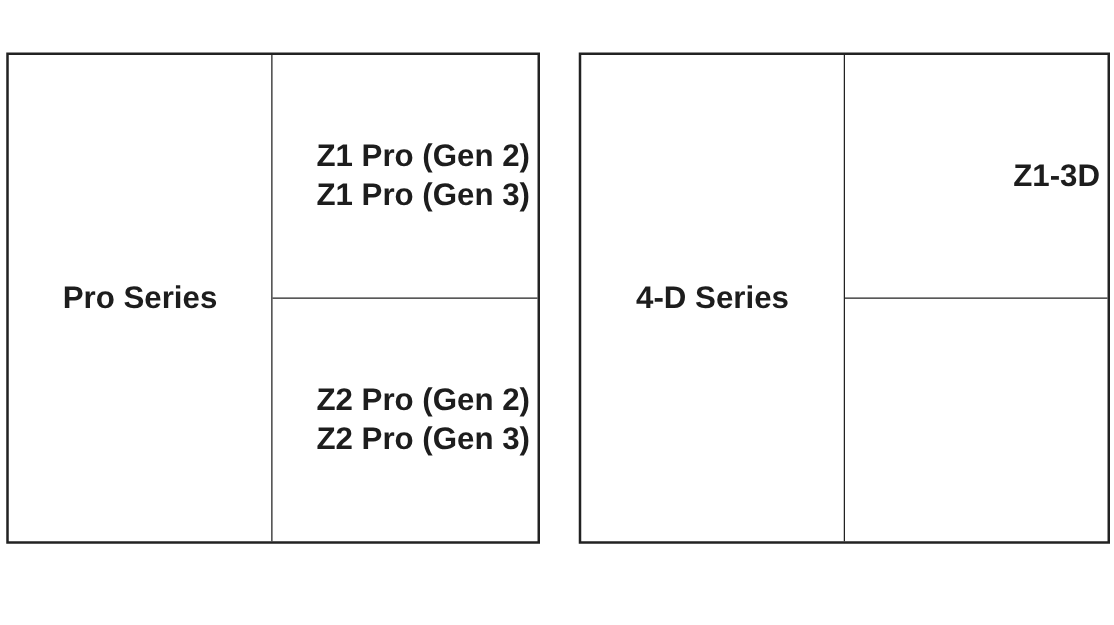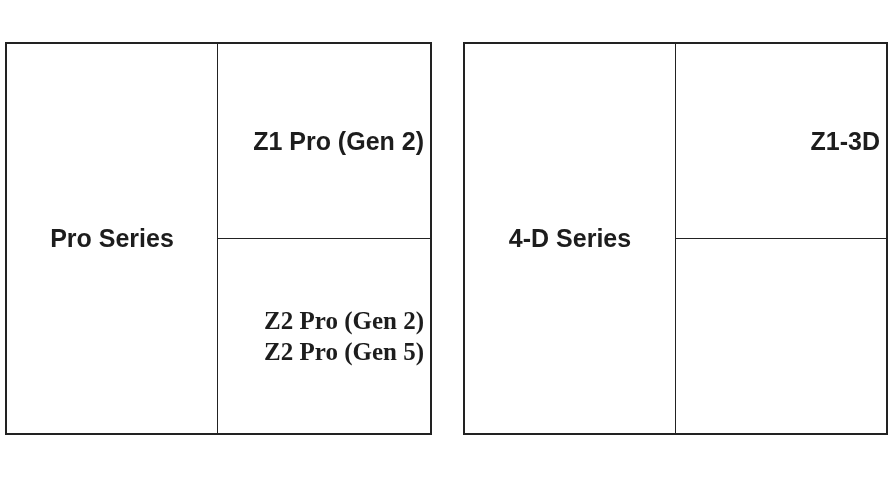--- a/index.html
+++ b/index.html
@@ -46,21 +46,20 @@
     flex: 1 1 0;
     display: flex;
     flex-direction: column;
     justify-content: center;
     padding-left: 24px;
     padding-right: 6px;
     align-items: flex-end;
   }
   .row-cell + .row-cell {
     border-top: 1.5px solid var(--border-color);
-    font-family: Liberation Serif, serif;
   }
   .series-label, .model-line {
     font-weight: 700;
     font-size: 25px;
     line-height: 31px;
     color: var(--text-color);
     white-space: nowrap;
   }
 </style>
 </head>
@@ -68,24 +67,25 @@
 
 <div class="canvas">
 
   <div class="tbl tbl-left">
     <div class="hdr-cell">
       <span class="series-label">Pro Series</span>
     </div>
     <div class="rows">
       <div class="row-cell">
         <div class="model-line">Z1 Pro (Gen 2)</div>
+        <div class="model-line">Z1 Pro (Gen 3)</div>
       </div>
       <div class="row-cell">
         <div class="model-line">Z2 Pro (Gen 2)</div>
-        <div class="model-line">Z2 Pro (Gen 5)</div>
+        <div class="model-line">Z2 Pro (Gen 3)</div>
       </div>
     </div>
   </div>
 
   <div class="tbl tbl-right">
     <div class="hdr-cell">
       <span class="series-label">4-D Series</span>
     </div>
     <div class="rows">
       <div class="row-cell">

